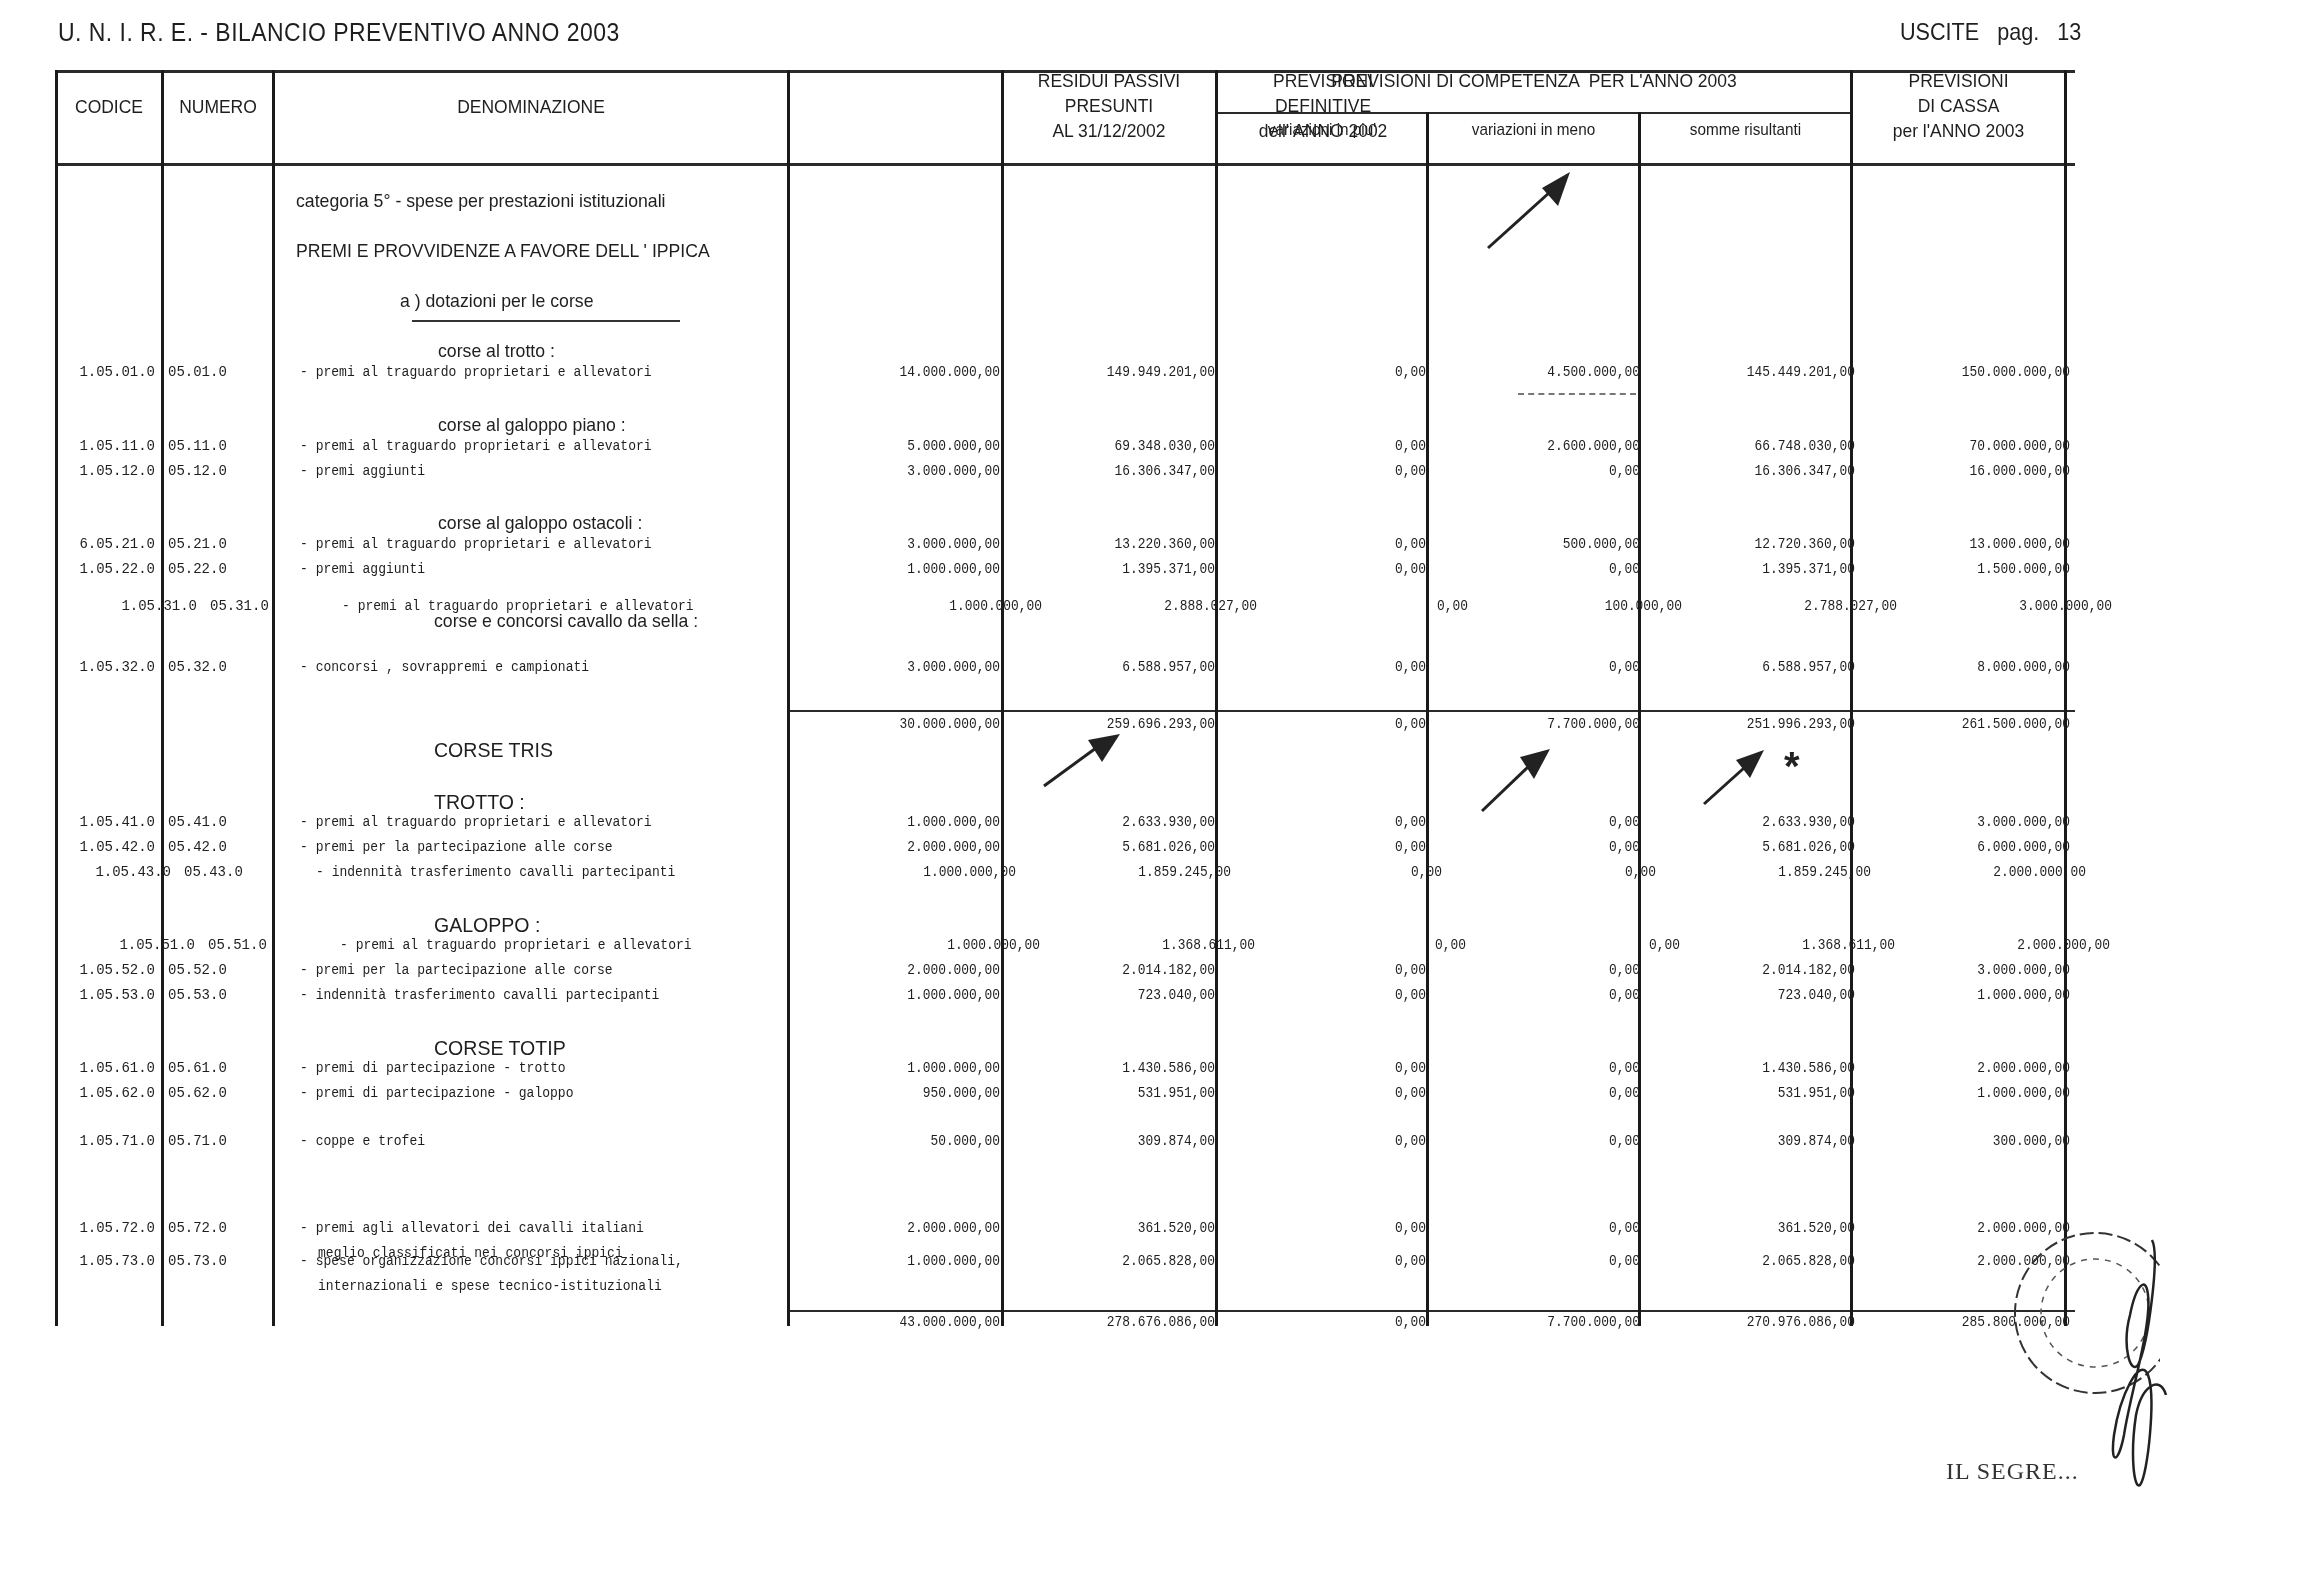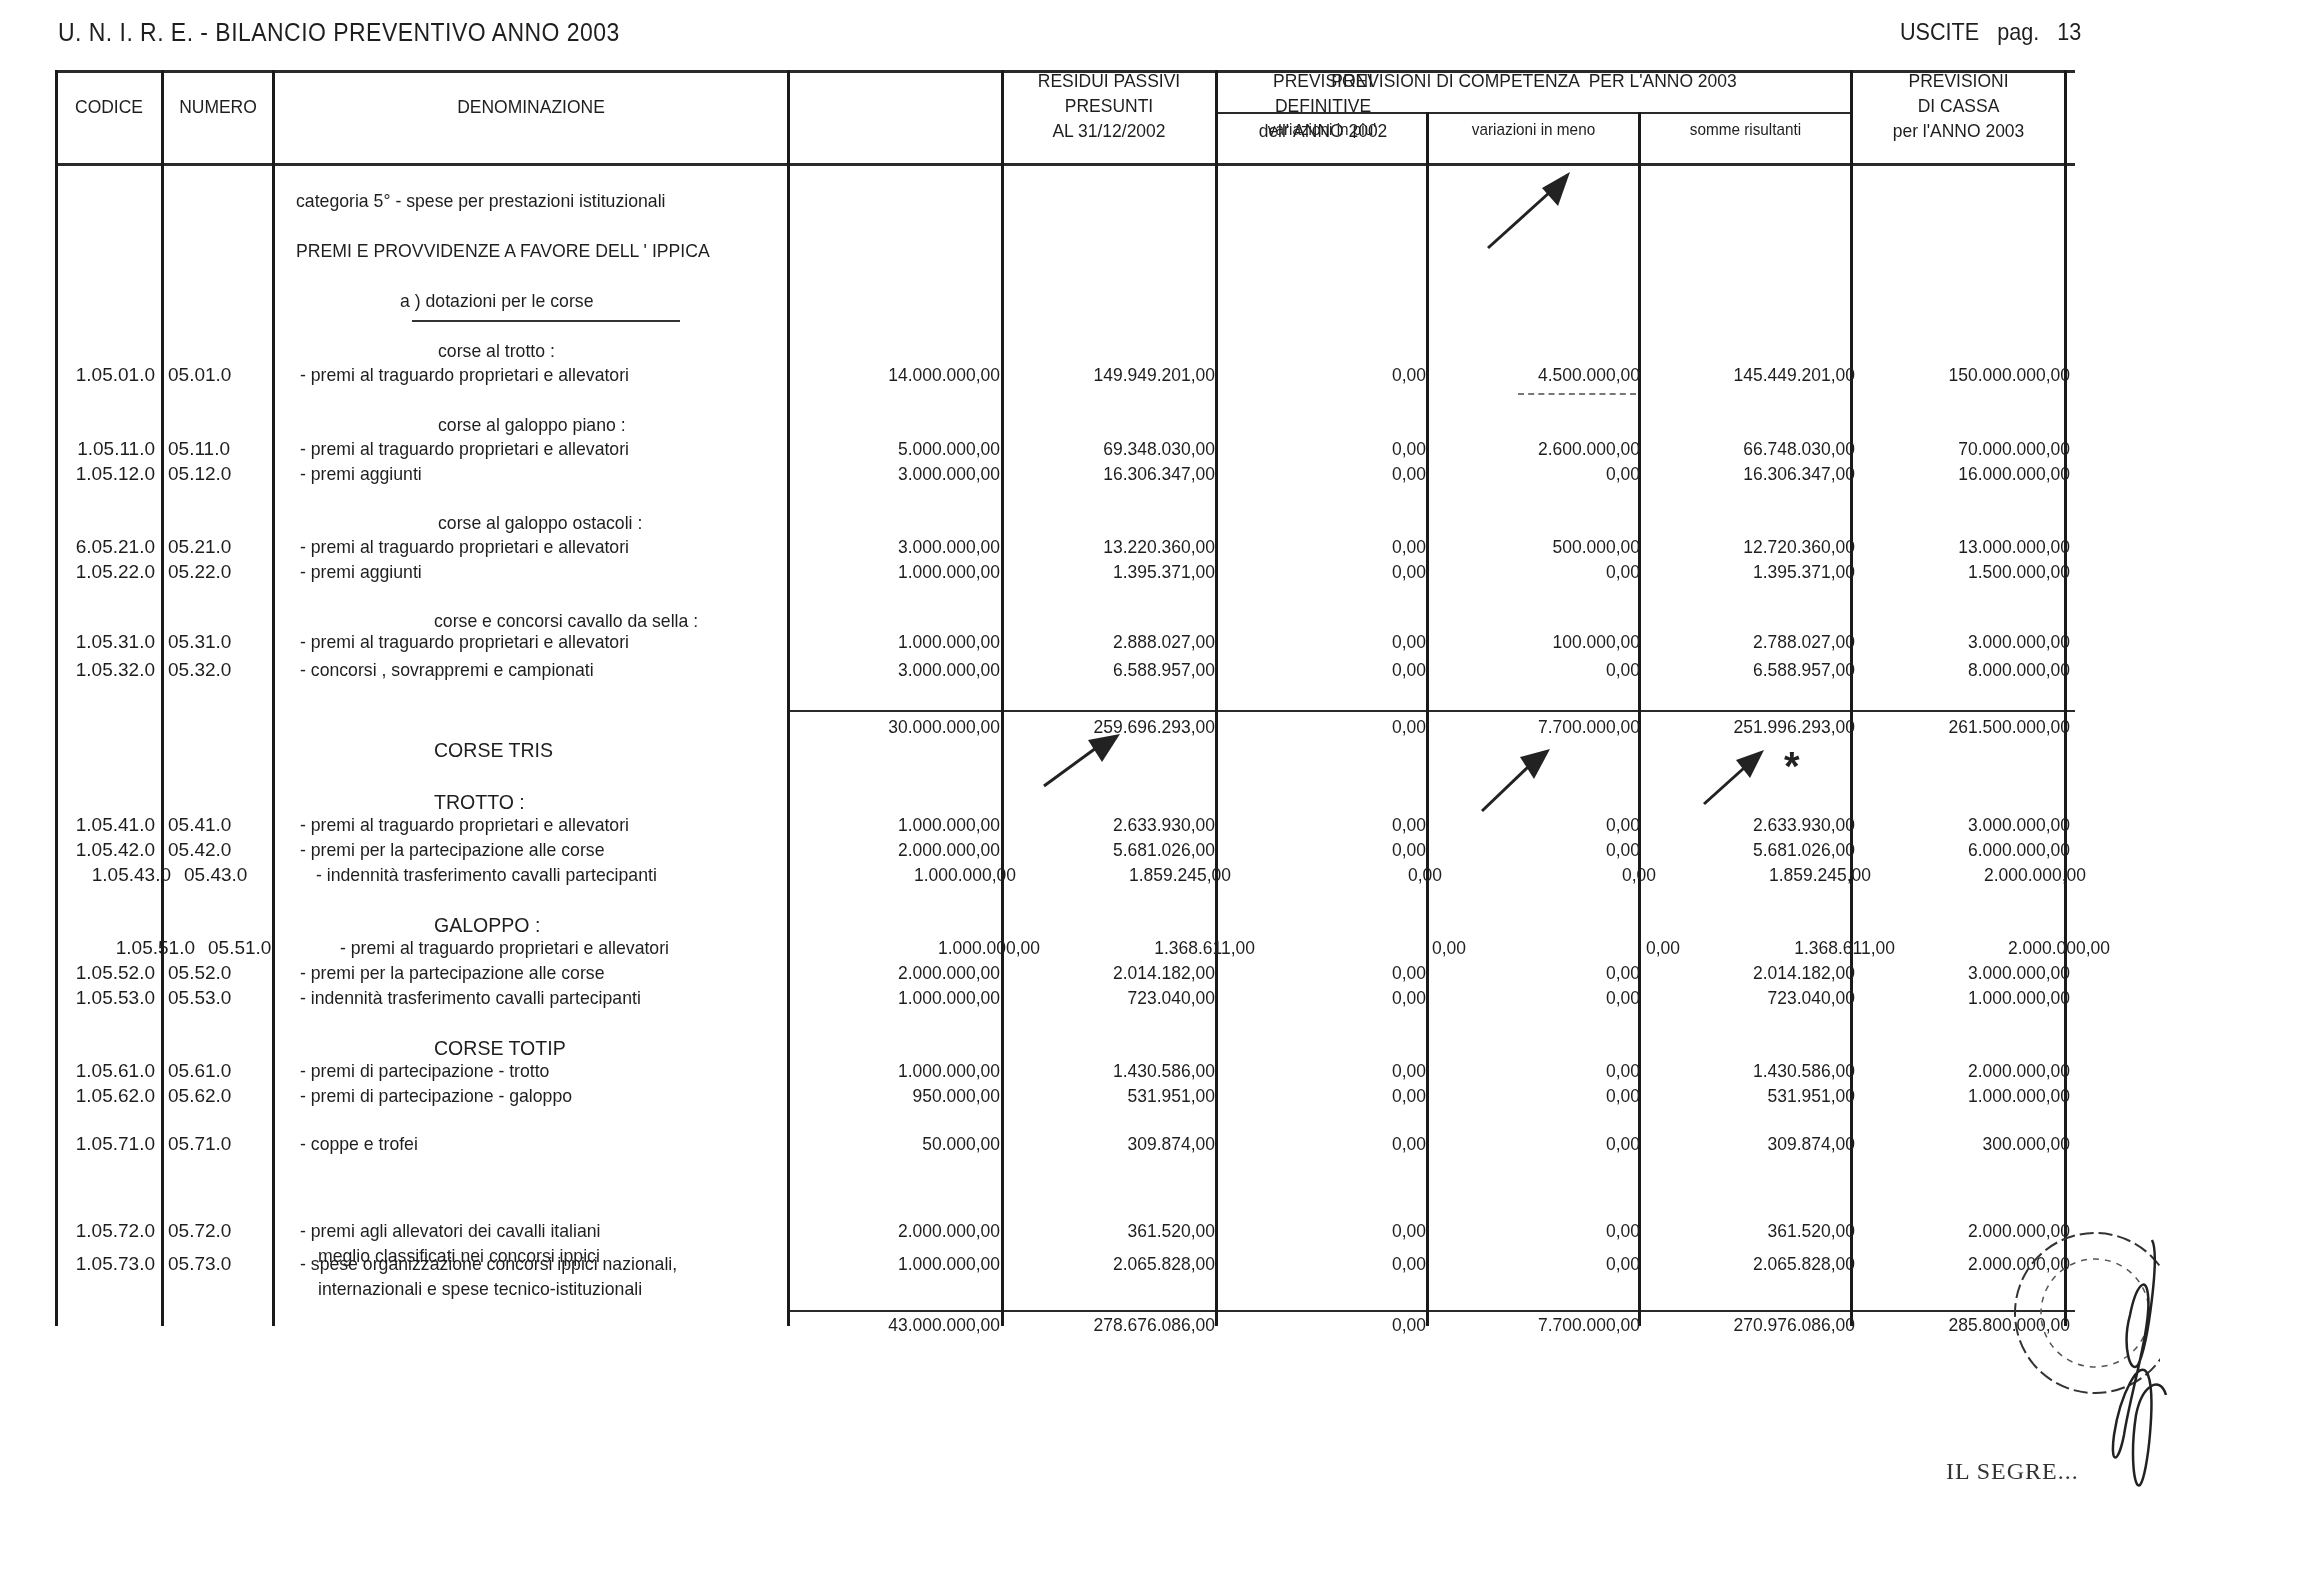--- a/index.html
+++ b/index.html
@@ -17,21 +17,21 @@
   }
   .page-label span { margin-left: 20px; }
 
   
   .vline { position: absolute; background: #1a1a1a; width: 3px; }
   .hline { position: absolute; height: 3px; background: #2a2a2a; }
 
   .hdr { position: absolute; text-align: center; font-size: 19px; line-height: 25px; transform: scaleX(0.92); }
   .hdr-sub { position: absolute; text-align: center; font-size: 17px; transform: scaleX(0.9); }
 
-  .row { position: absolute; left: 0; width: 2033px; height: 24px; font-size: 19px; }
+  .row { position: absolute; left: 0; width: 2033px; height: 24px; font-size: 14px; font-family: Liberation Mono, monospace; }
   .row > span { position: absolute; top: 0; white-space: nowrap; }
   .c-code { left: 55px; width: 100px; text-align: right; }
   .c-num { left: 168px; width: 92px; }
   .c-desc { left: 300px; transform: scaleX(0.93); transform-origin: left top; }
   .n { text-align: right; transform: scaleX(0.92); transform-origin: right top; }
   .c-res { left: 790px; width: 210px; }
   .c-prev { left: 1005px; width: 210px; }
   .c-piu { left: 1220px; width: 206px; }
   .c-meno { left: 1430px; width: 210px; }
   .c-somme { left: 1645px; width: 210px; }
@@ -152,21 +152,21 @@
       <span class="c-code">1.05.22.0</span>
       <span class="c-num">05.22.0</span>
       <span class="c-desc">- premi aggiunti</span>
       <span class="n c-res">1.000.000,00</span>
       <span class="n c-prev">1.395.371,00</span>
       <span class="n c-piu">0,00</span>
       <span class="n c-meno">0,00</span>
       <span class="n c-somme">1.395.371,00</span>
       <span class="n c-cassa">1.500.000,00</span>
     </div>
-    <div class="row" style="top: 631px;">
+    <div class="row" style="top: 598px; margin-left: 42px;">
       <span class="c-code">1.05.31.0</span>
       <span class="c-num">05.31.0</span>
       <span class="c-desc">- premi al traguardo proprietari e allevatori</span>
       <span class="n c-res">1.000.000,00</span>
       <span class="n c-prev">2.888.027,00</span>
       <span class="n c-piu">0,00</span>
       <span class="n c-meno">100.000,00</span>
       <span class="n c-somme">2.788.027,00</span>
       <span class="n c-cassa">3.000.000,00</span>
     </div>

